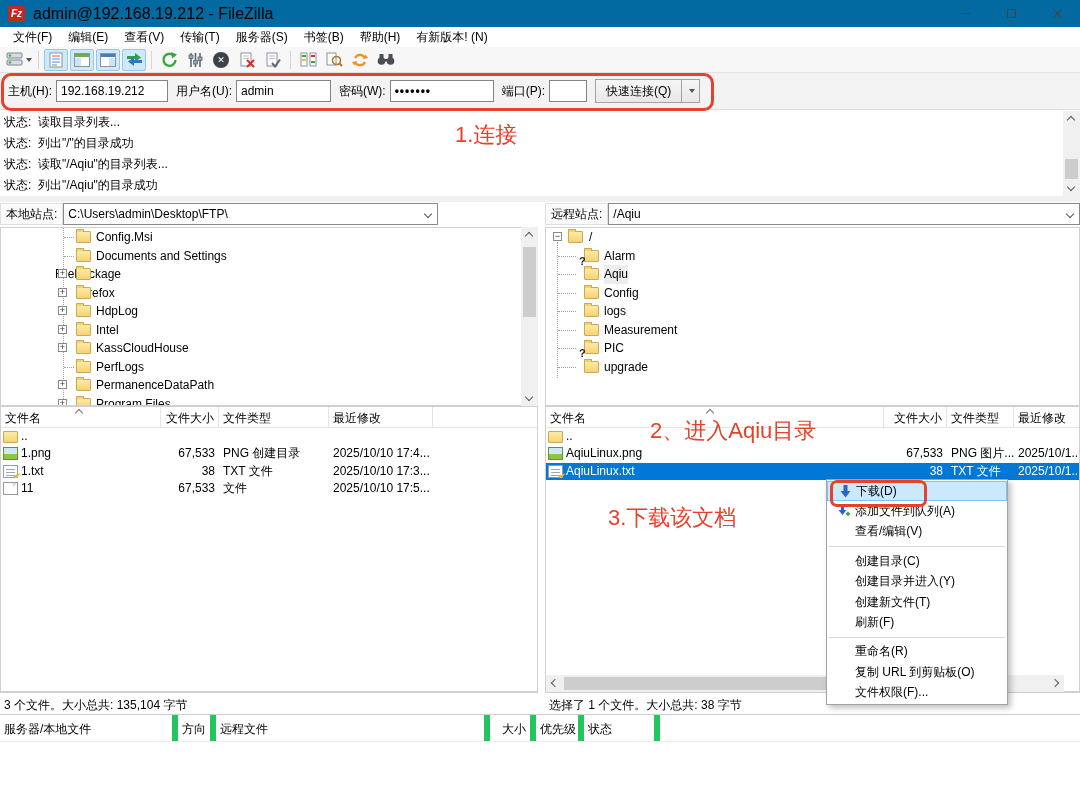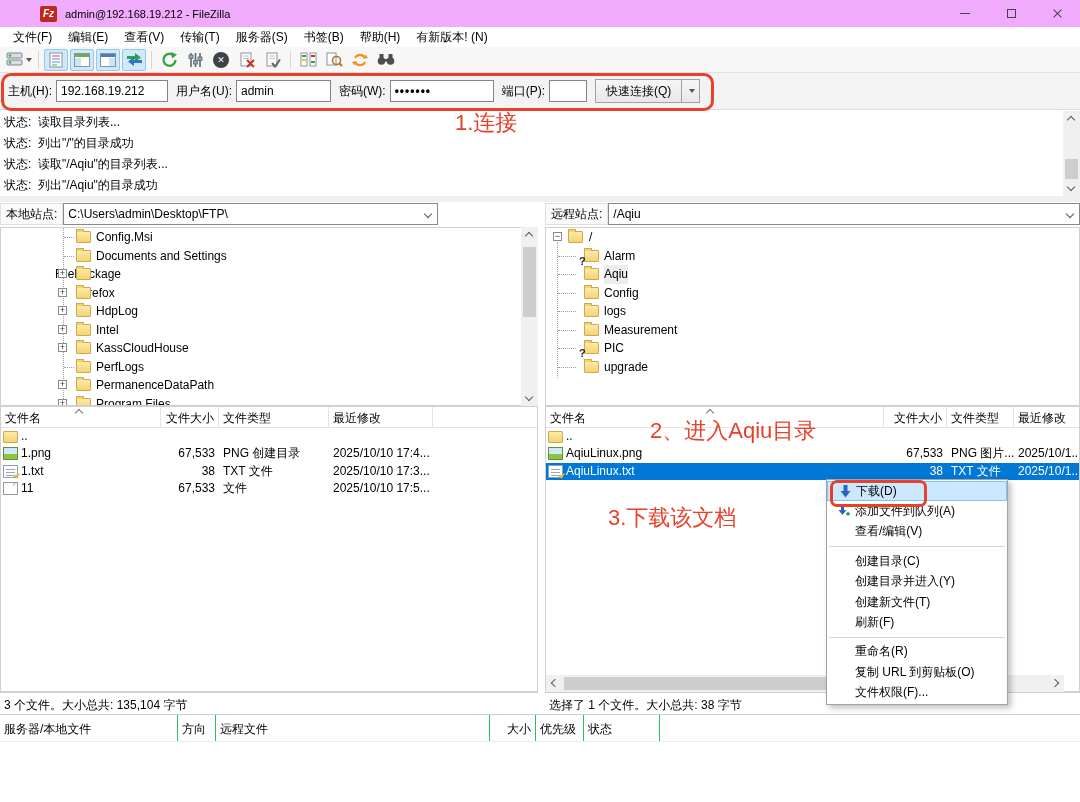--- a/index.html
+++ b/index.html
@@ -1,24 +1,24 @@
 <!DOCTYPE html>
 <html><head>
 <meta charset="utf-8">
 <style>
   * { box-sizing: border-box; margin: 0; padding: 0; }
   html,body { width:1080px; height:802px; background:#fff;
     font-family:"Liberation Sans","DejaVu Sans",sans-serif; font-size:12px; color:#000; }
   body { position:relative; overflow:hidden; }
 
   
-  .titlebar{position:absolute;top:0;left:0;width:1080px;height:27px;background:#f0abfc;display:flex;align-items:center;padding-left:32px;}
+  .titlebar{position:absolute;top:0;left:0;width:1080px;height:27px;background:#0369a1;display:flex;align-items:center;}
   .fz-logo{width:17px;height:16px;margin-left:8px;background:#bf2a20;color:#fff;font-weight:bold;font-style:italic;
     font-size:10px;display:flex;align-items:center;justify-content:center;border-radius:2px;}
-  .title-text{margin-left:8px;font-size:11px;}
+  .title-text{margin-left:8px;font-size:16px;}
   .win-controls{margin-left:auto;display:flex;height:27px;}
   .win-btn{width:46px;height:27px;display:flex;align-items:center;justify-content:center;}
   .glyph-min{width:10px;height:1px;background:#444;}
   .glyph-max{width:9px;height:9px;border:1px solid #444;}
   .glyph-close{position:relative;width:11px;height:11px;}
   .glyph-close::before,.glyph-close::after{content:"";position:absolute;left:5px;top:0;width:1px;height:11px;background:#444;}
   .glyph-close::before{transform:rotate(45deg);} .glyph-close::after{transform:rotate(-45deg);}
 
   
   .menubar{position:absolute;top:27px;left:0;width:1080px;height:20px;display:flex;align-items:center;padding-left:5px;background:#fff;}
@@ -109,21 +109,21 @@
   .hscroll{position:absolute;top:675px;left:546px;width:518px;height:17px;background:#f0f0f0;}
   .hscroll .arrL,.hscroll .arrR{position:absolute;top:5px;width:6px;height:6px;border-left:1px solid #5a5a5a;border-top:1px solid #5a5a5a;}
   .arrL{left:6px;transform:rotate(-45deg);} .arrR{right:6px;transform:rotate(135deg);}
   .hthumb{position:absolute;left:18px;top:2px;width:440px;height:13px;background:#cdcdcd;}
 
   
   .statusbar{position:absolute;top:692px;height:22px;border-top:1px solid #cfcfcf;background:#fff;padding:4px 4px 0 4px;white-space:nowrap;}
   .status-local{left:0;width:538px;} .status-remote{left:545px;width:535px;}
   .queue{position:absolute;top:714px;left:0;width:1080px;height:88px;border-top:1px solid #cfcfcf;background:#fff;}
   .qheader{display:flex;height:27px;border-bottom:1px solid #ececec;}
-  .qcell{border-right:1px solid #22c55e;padding:6px 4px 0 4px;white-space:nowrap;overflow:hidden;}
+  .qcell{border-right:6px solid #22c55e;padding:6px 4px 0 4px;white-space:nowrap;overflow:hidden;}
 
   
   .ctx{position:absolute;left:826px;top:479px;width:182px;background:#fff;border:1px solid #a3a3a3;
     box-shadow:3px 3px 6px rgba(0,0,0,.25);z-index:20;padding:1px 0;}
   .ctx-item{height:20.4px;display:flex;align-items:center;padding-left:6px;}
   .ctx-item .mi-ic{width:22px;flex:0 0 22px;display:flex;align-items:center;justify-content:center;}
   .ctx-item.hi{background:#cce8ff;border:1px solid #84c3f2;}
   .ctx-sep{border-top:1px solid #d7d7d7;margin:4px 2px;}
   .dl-annotation{position:absolute;left:830px;top:480px;width:97px;height:27px;border:3px solid #e8402a;border-radius:7px;z-index:31;pointer-events:none;}
 </style>
@@ -297,21 +297,21 @@
   <div class="log-line"><span class="log-prefix">状态:</span><span>读取目录列表...</span></div>
   <div class="log-line"><span class="log-prefix">状态:</span><span>列出"/"的目录成功</span></div>
   <div class="log-line"><span class="log-prefix">状态:</span><span>读取"/Aqiu"的目录列表...</span></div>
   <div class="log-line"><span class="log-prefix">状态:</span><span>列出"/Aqiu"的目录成功</span></div>
 </div>
 <div class="vscroll" style="top:111px;right:0;height:85px;">
   <span class="arr arr-up"></span>
   <span class="arr arr-down"></span>
   <div class="vthumb" style="top:48px;height:20px;"></div>
 </div>
-<div class="anno" style="left:455px;top:108px;">1.连接</div>
+<div class="anno" style="left:455px;top:120px;">1.连接</div>
 
 <div class="hsplit"></div>
 
 <div class="sitebar sitebar-left">
   <span class="site-label">本地站点:</span>
   <div class="site-combo">
     <span>C:\Users\admin\Desktop\FTP\</span>
     <span class="combo-chevron"></span>
   </div>
 </div>

